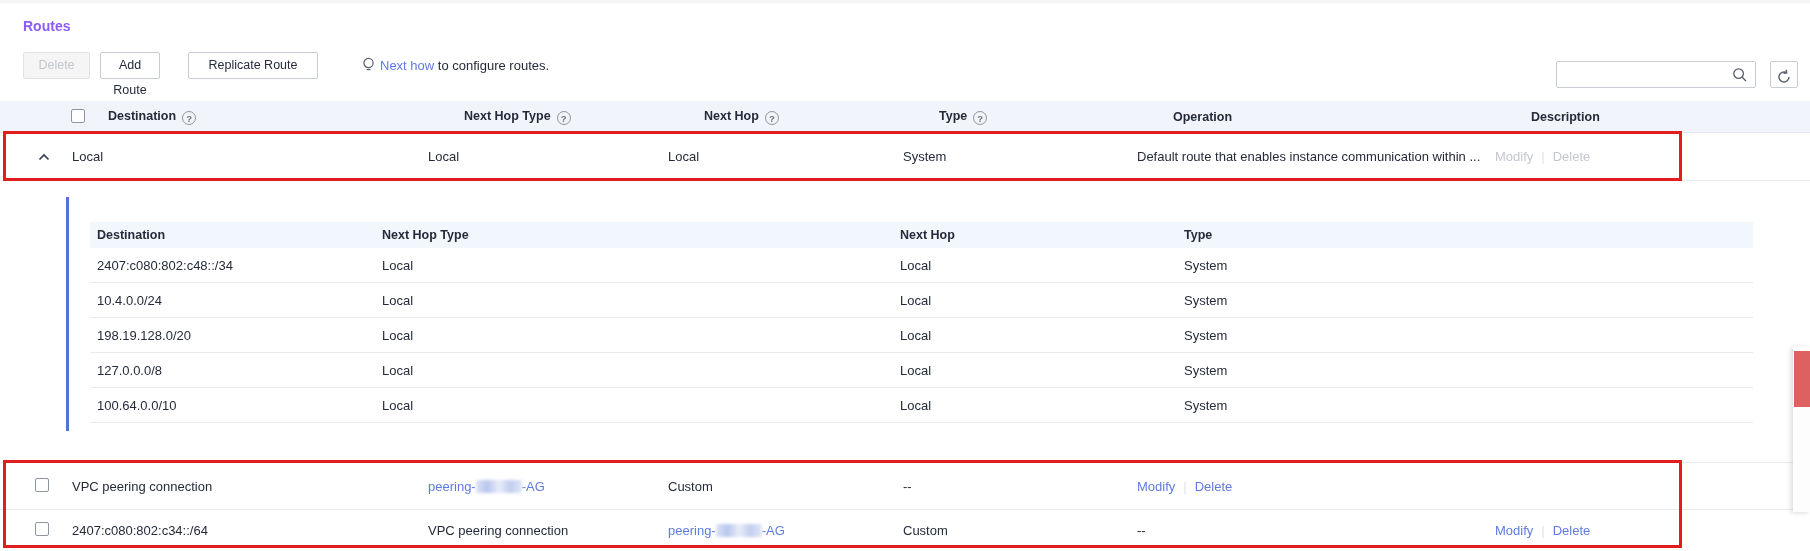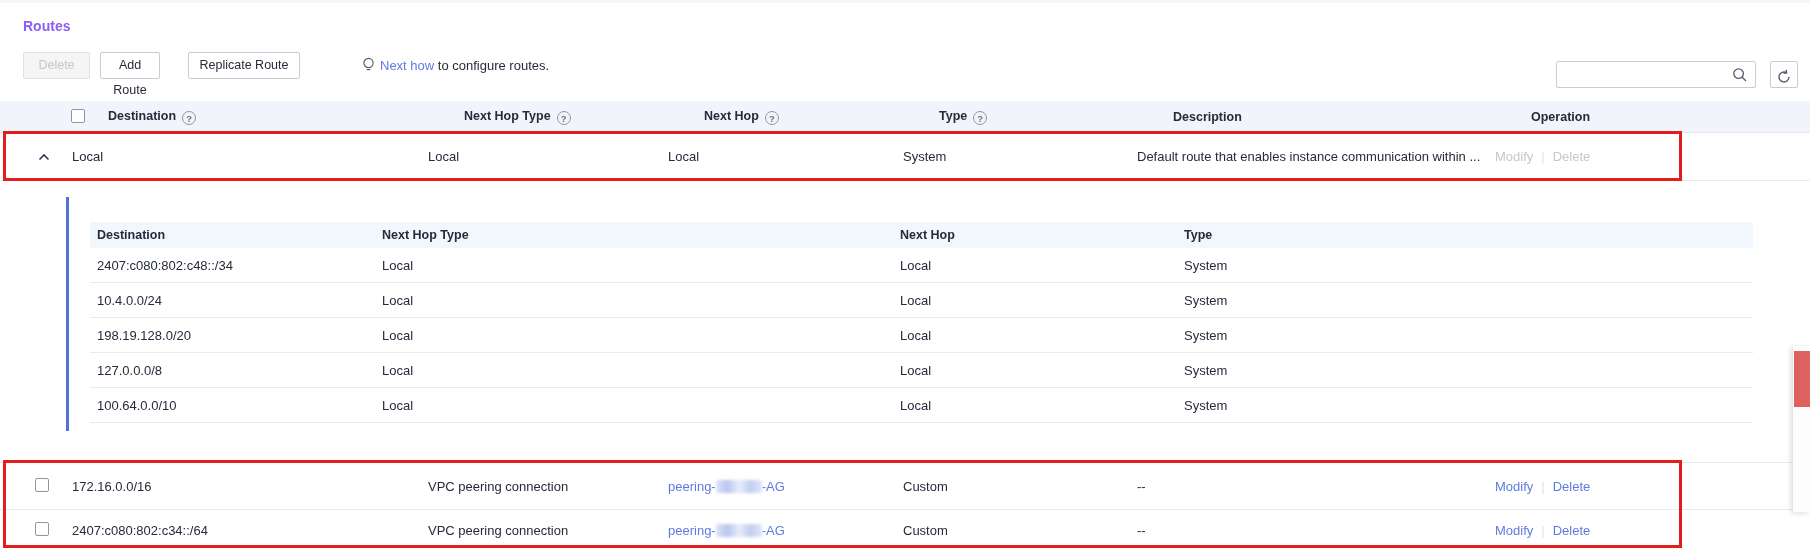--- a/index.html
+++ b/index.html
@@ -12,21 +12,21 @@
 
   
   .btn{
     position:absolute;top:52px;height:27px;box-sizing:border-box;border:1px solid #c8ccd3;
     border-radius:2px;background:#fff;color:#252b3a;font-size:12.5px;text-align:center;
     line-height:25px;cursor:pointer;padding:0;font-family:inherit;
   }
   .btn.disabled{background:#f5f5f6;border-color:#e0e2e6;color:#c2c6cd;cursor:default;}
   #btn-delete{left:23px;width:67px;}
   #btn-add{left:100px;width:60px;}
-  #btn-replicate{left:188px;width:112px;}
+  #btn-replicate{left:188px;width:130px;}
   .tip{position:absolute;left:362px;top:52px;height:27px;line-height:27px;white-space:nowrap;color:#252b3a;}
   .tip svg{vertical-align:-3px;margin-right:5px;}
   .link{color:#5e7ce0;text-decoration:none;cursor:pointer;}
 
   
   .search-wrap{position:absolute;left:1556px;top:61px;width:200px;height:27px;box-sizing:border-box;
     border:1px solid #c8ccd3;border-radius:2px;background:#fff;}
   .search-wrap input{border:0;outline:none;background:transparent;width:165px;height:23px;margin:1px 0 0 9px;
     font-family:inherit;font-size:12.5px;color:#252b3a;}
   .search-wrap input::placeholder{color:#b4b8c0;}
@@ -108,22 +108,22 @@
       <polyline points="10.3,0.8 10.6,3.9 7.6,4.4" fill="none" stroke="#575d6c" stroke-width="1.4"></polyline>
     </svg>
   </button>
 
   <div class="thead grid">
     <div class="cell"><span class="checkbox" style="vertical-align:-2px;"></span></div>
     <div class="cell"><span>Destination</span><span class="help">?</span></div>
     <div class="cell"><span>Next Hop Type</span><span class="help">?</span></div>
     <div class="cell"><span>Next Hop</span><span class="help">?</span></div>
     <div class="cell"><span>Type</span><span class="help">?</span></div>
+    <div class="cell">Operation</div>
     <div class="cell">Description</div>
-    <div class="cell">Operation</div>
   </div>
 
   <div id="parent-row" class="row grid">
     <div><span class="expander">
       <svg width="12" height="8" viewBox="0 0 12 8">
             <polyline points="1.5,6.5 6,2 10.5,6.5" fill="none" stroke="#2e3a52" stroke-width="1.6"></polyline>
           </svg>
     </span></div>
     <div>Local</div>
     <div>Local</div>
@@ -173,21 +173,20 @@
           <div class="scell">Local</div>
           <div class="scell">Local</div>
           <div class="scell">System</div>
         </div>
       </div>
   </div>
 
   <div id="custom-rows">
       <div class="row grid" style="top: 462px; height: 47px;">
         <div><span class="checkbox"></span></div>
-        <div>172.16.0.0/16</div>
         <div>VPC peering connection</div>
         <div><span class="link"><span>peering-</span><span class="blur-chip"></span><span>-AG</span></span></div>
         <div>Custom</div>
         <div>--</div>
         <div><span class="link">Modify</span><span class="op-sep">|</span><span class="link">Delete</span></div>
       </div>
       <div class="row grid" style="top: 509px; height: 42px;">
         <div><span class="checkbox"></span></div>
         <div>2407:c080:802:c34::/64</div>
         <div>VPC peering connection</div>

